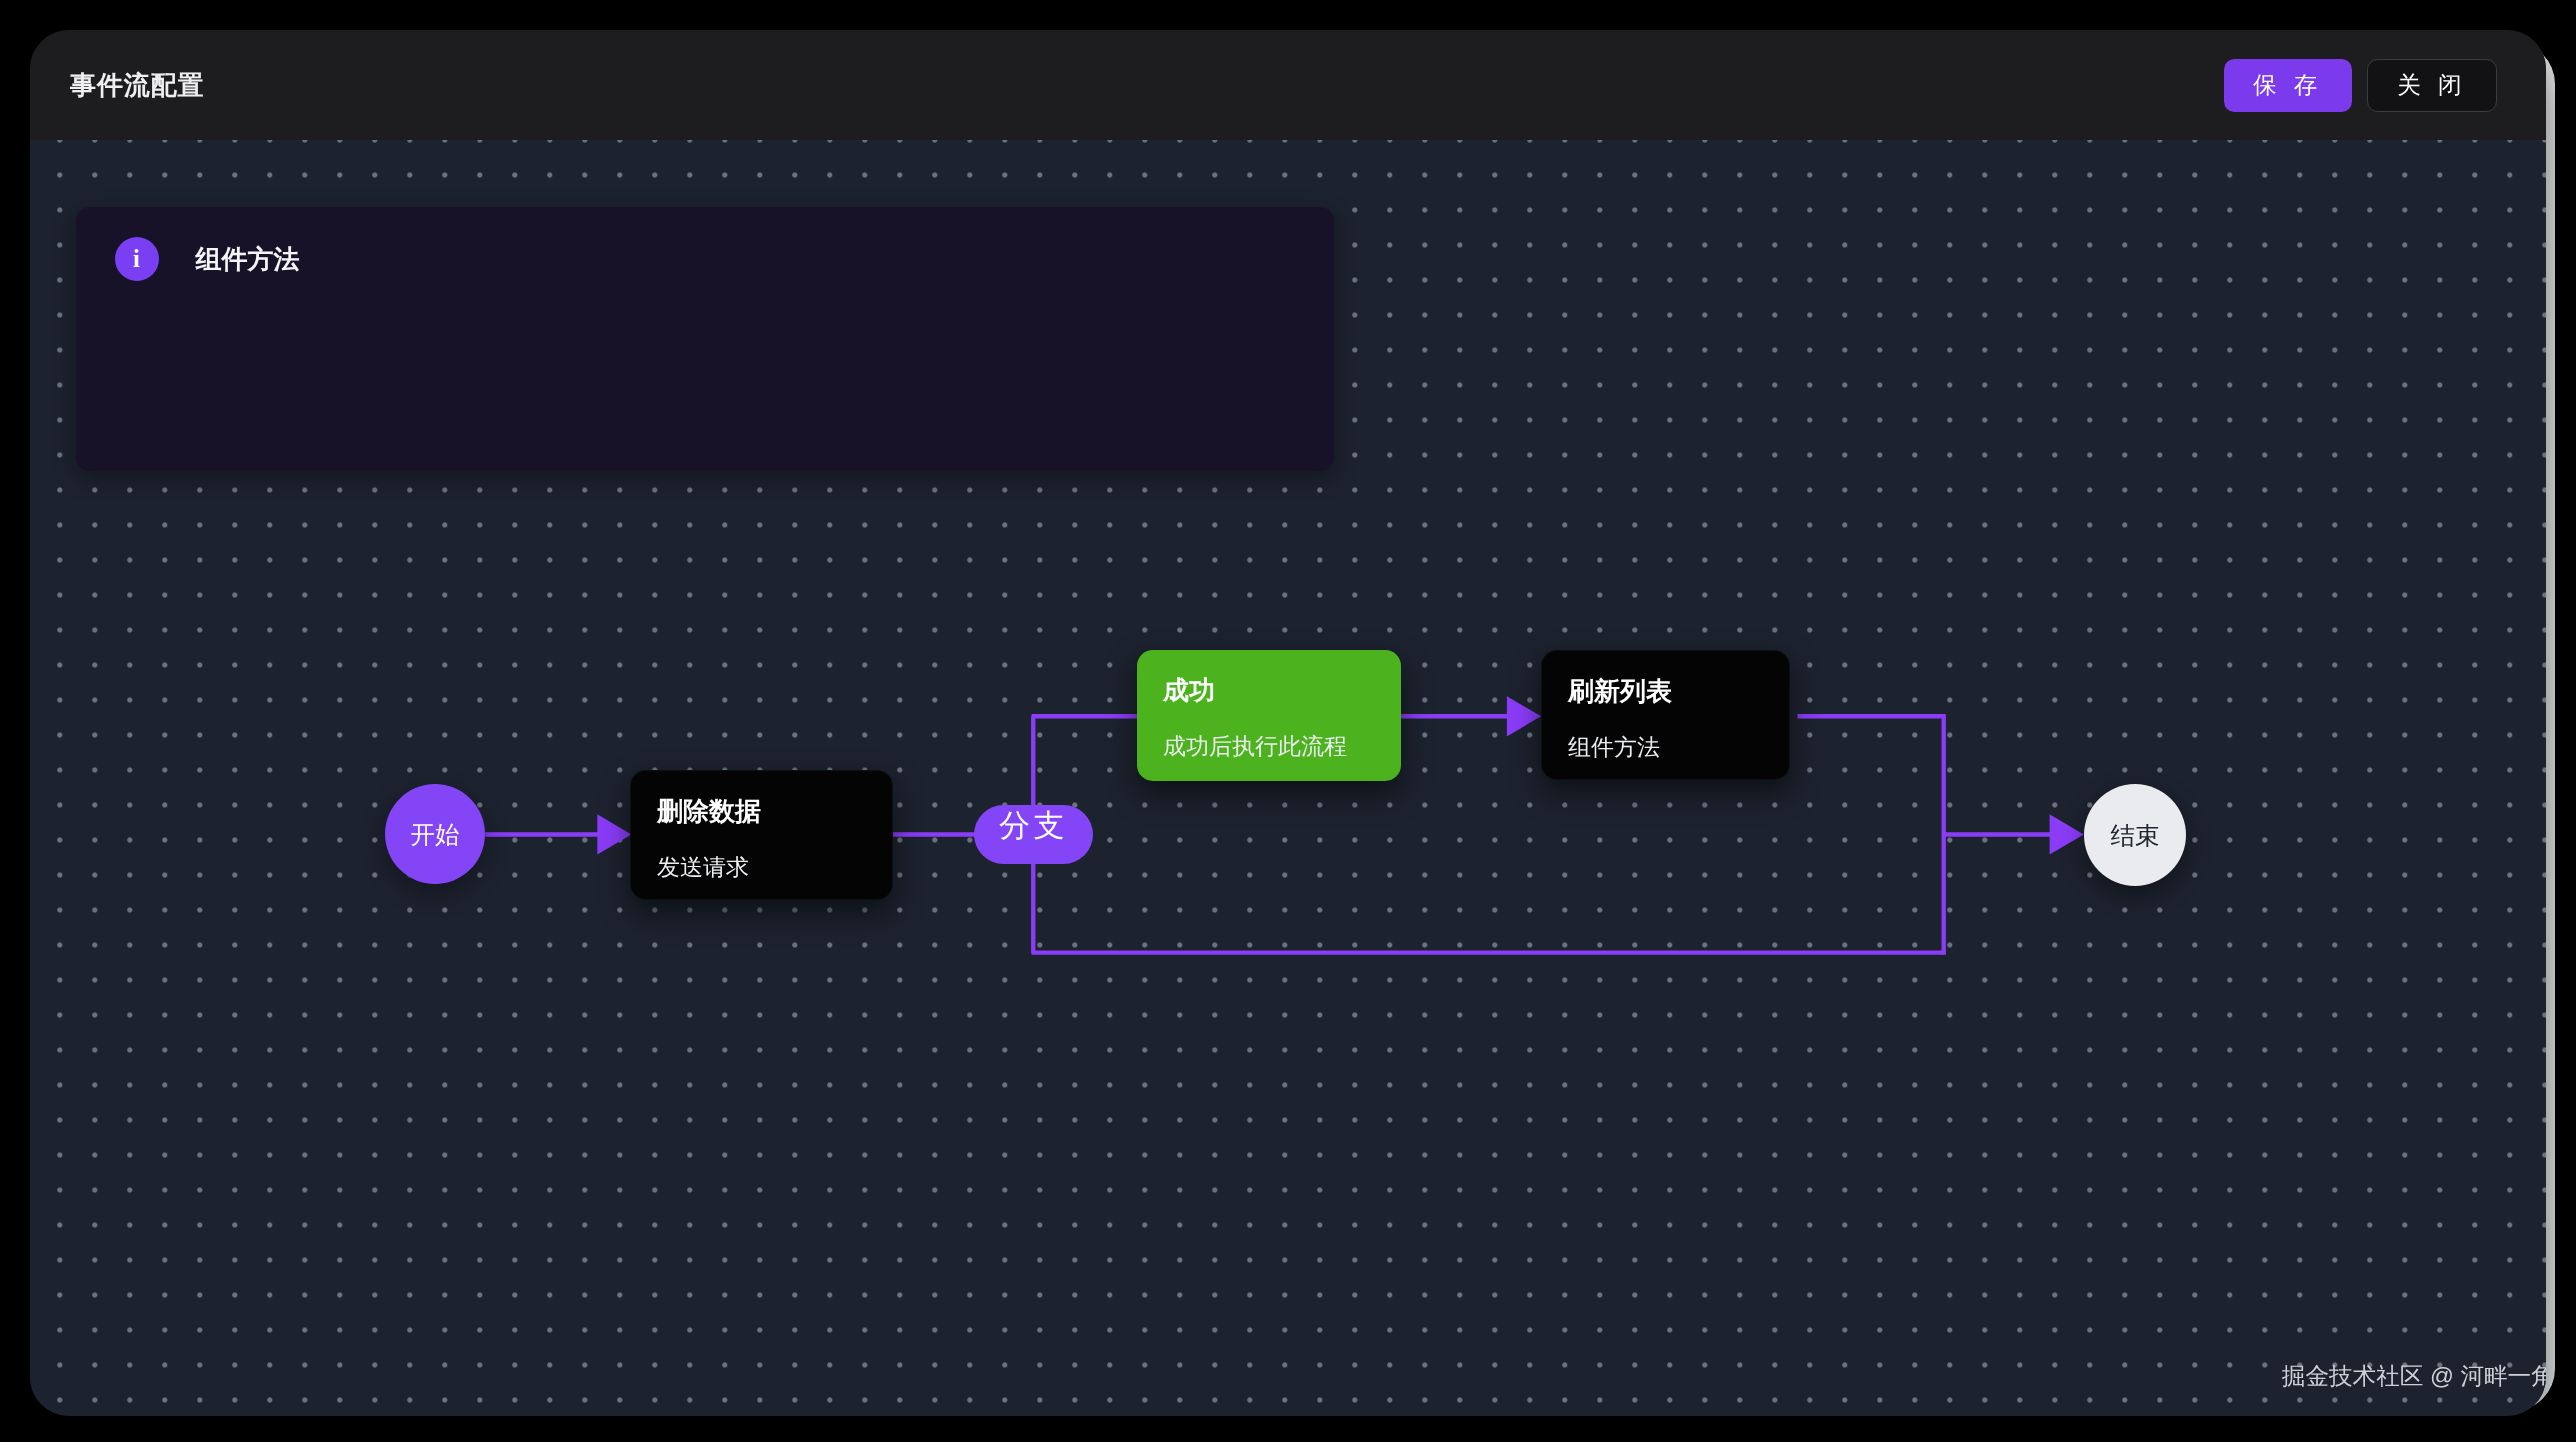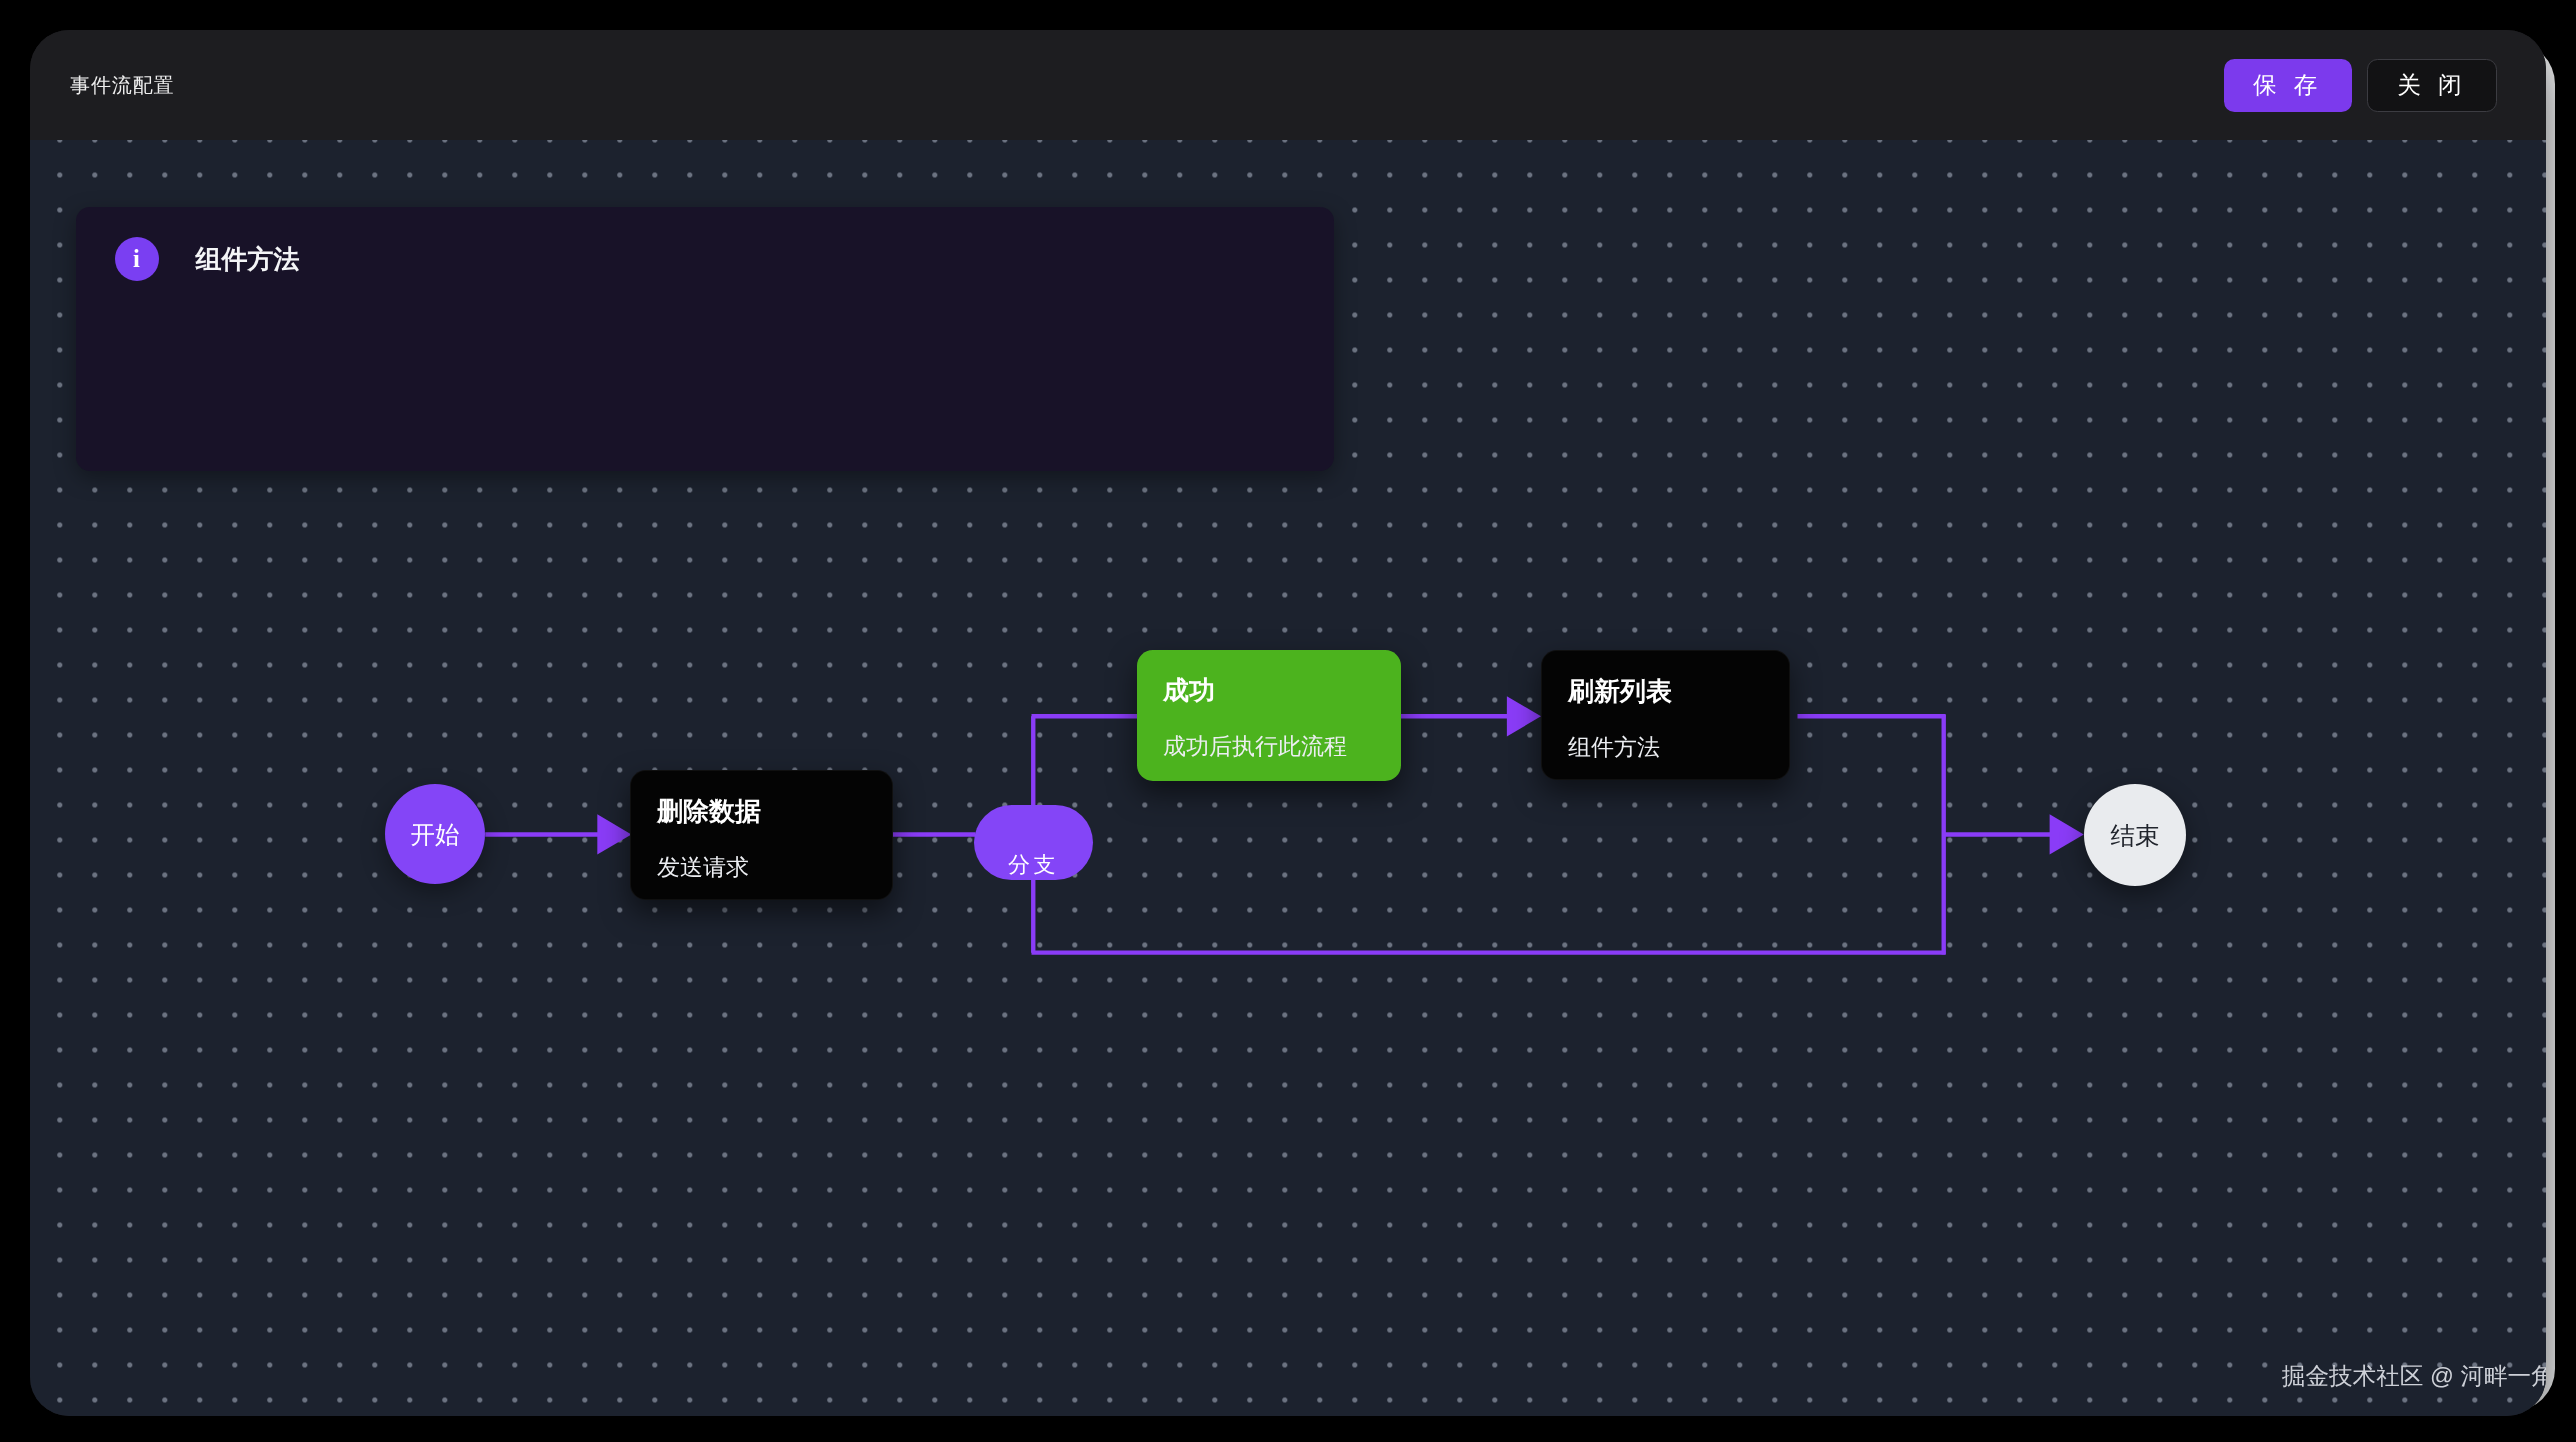--- a/index.html
+++ b/index.html
@@ -16,21 +16,21 @@
   .panel{
     position:absolute;left:30px;top:30px;width:2516px;height:1386px;
     background:#1b1b1e;border-radius:39px;overflow:hidden;
     box-shadow:0 17.5px 53px rgba(0,0,0,.6);
   }
   .panel-header{
     position:absolute;left:0;top:0;width:100%;height:110px;background:#1d1d20;
     display:flex;align-items:center;justify-content:space-between;box-sizing:border-box;
     padding:0 49px 0 40px;
   }
-  .panel-title{font-size:20px;font-weight:400;color:#efefef;letter-spacing:0.9px;}
+  .panel-title{font-size:26px;font-weight:700;color:#efefef;letter-spacing:0.9px;}
   .hdr-actions{display:flex;gap:15.8px;}
   .btn{
     height:53px;padding:0 29px;border-radius:10.5px;font-size:23.6px;color:#fff;
     display:flex;align-items:center;justify-content:center;cursor:pointer;
     letter-spacing:5.3px;box-sizing:border-box;user-select:none;
   }
   .btn-save{background:#7c3aed;}
   .btn-close{background:#121214;border:1.8px solid #3c3c42;text-align:right;}
   .canvas{
     position:absolute;left:0;top:110px;width:2516px;height:1276px;background:#1c222e;
@@ -54,23 +54,23 @@
   .flow-svg{position:absolute;left:0;top:0;}
   .edge{stroke:#8a3cf7;stroke-width:5;fill:none;}
   .arrow{fill:#8a3cf7;stroke:none;}
   .node-circle{
     position:absolute;border-radius:50%;display:flex;align-items:center;justify-content:center;
     font-size:24.5px;color:#fff;cursor:pointer;
   }
   .node-start{left:355px;top:644px;width:100px;height:100px;background:#8445f7;box-shadow:0 8.8px 23px rgba(0,0,0,.35);}
   .node-end{left:2054px;top:644px;width:102px;height:102px;background:#e9ebee;color:#20242c;box-shadow:0 8.8px 23px rgba(0,0,0,.4);}
   .node-pill{
-    position:absolute;left:944px;top:665px;width:119px;height:75px;background:#8445f7;
-    border-radius:875px;display:flex;align-items:flex-end;justify-content:center;
-    font-size:22px;color:#fff;letter-spacing:3.5px;cursor:pointer;
+    position:absolute;left:944px;top:665px;width:119px;height:59px;background:#8445f7;
+    border-radius:875px;display:flex;align-items:flex-start;justify-content:center;
+    font-size:31px;color:#fff;letter-spacing:3.5px;cursor:pointer;
   }
   .node-card{
     position:absolute;width:263px;height:130px;border-radius:15.8px;box-sizing:border-box;
     padding:23px 26px;cursor:pointer;box-shadow:0 12.3px 28px rgba(0,0,0,.5);
   }
   .card-black{background:#040404;border:0.9px solid rgba(255,255,255,.05);}
   .card-green{background:#4cb31e;}
   .card-red{background:#fa4d4f;}
   .card-title{font-size:26px;font-weight:700;color:#fff;}
   .card-sub{margin-top:23px;font-size:23px;color:#eceef2;}

